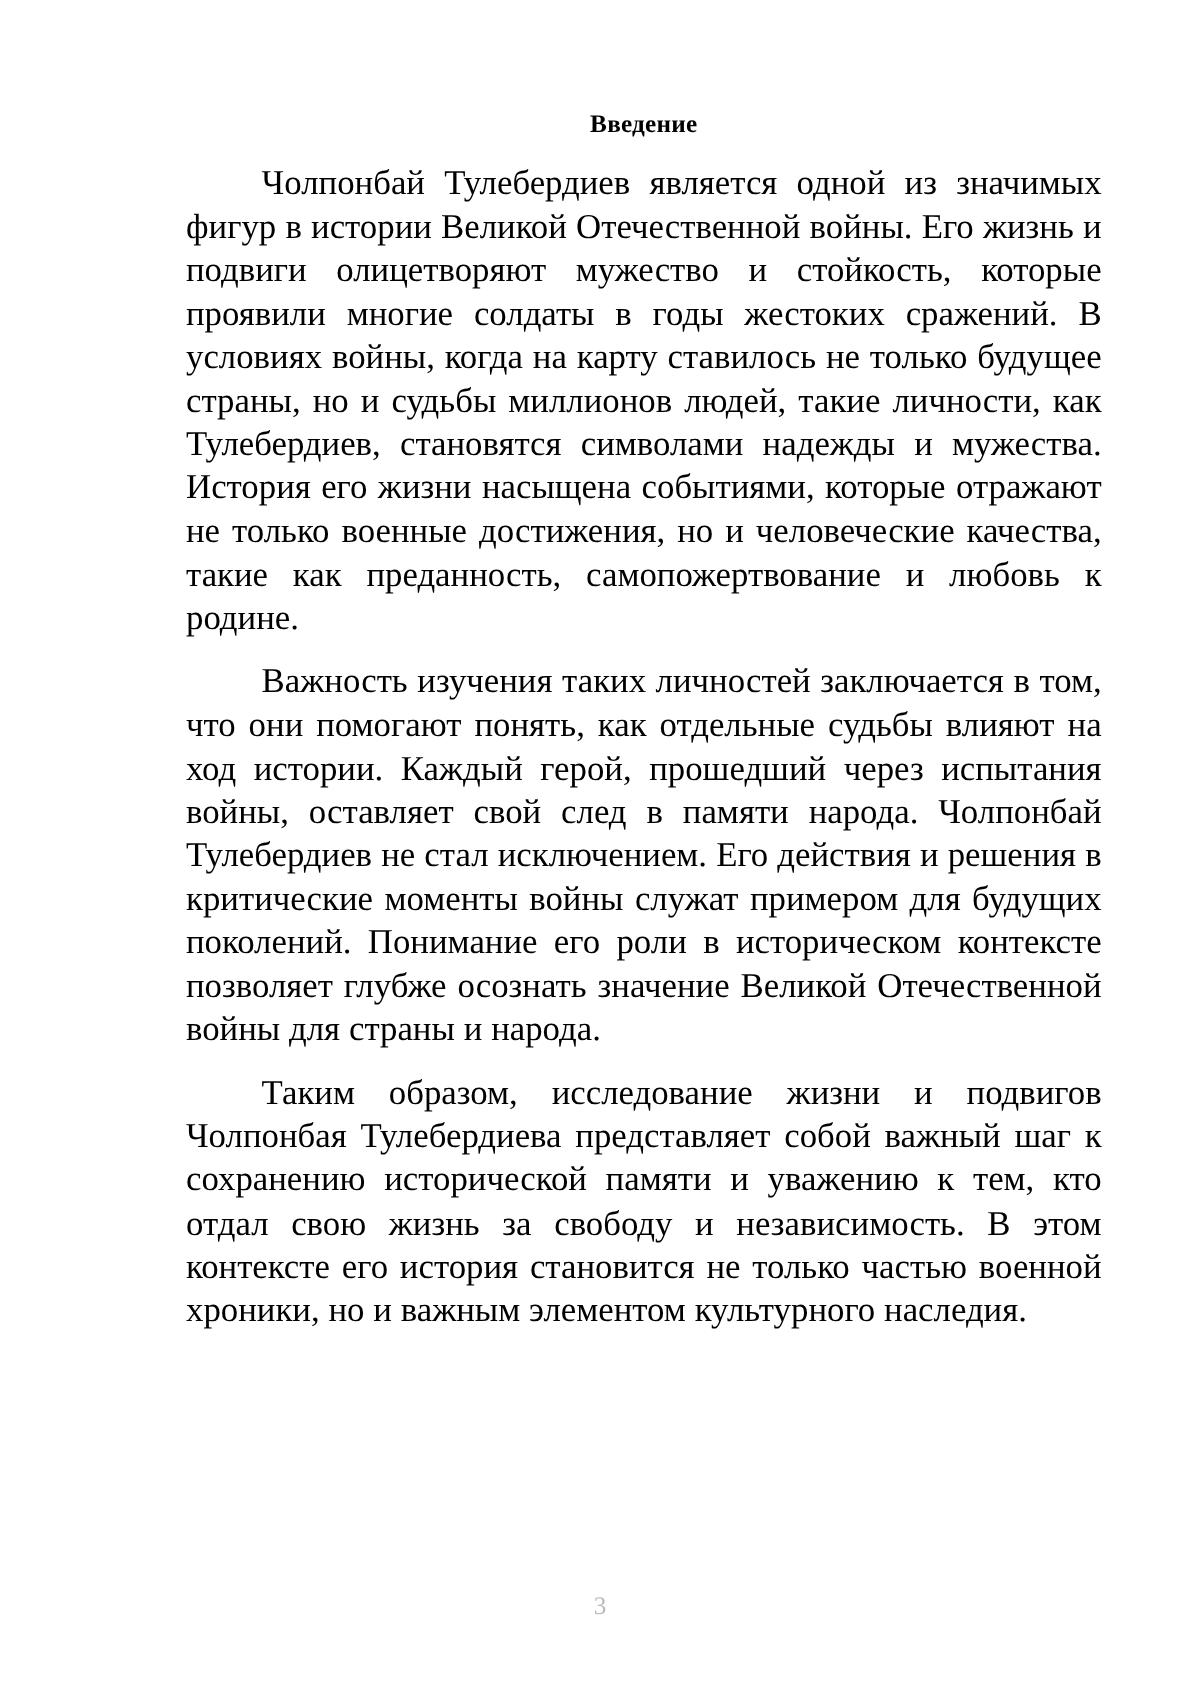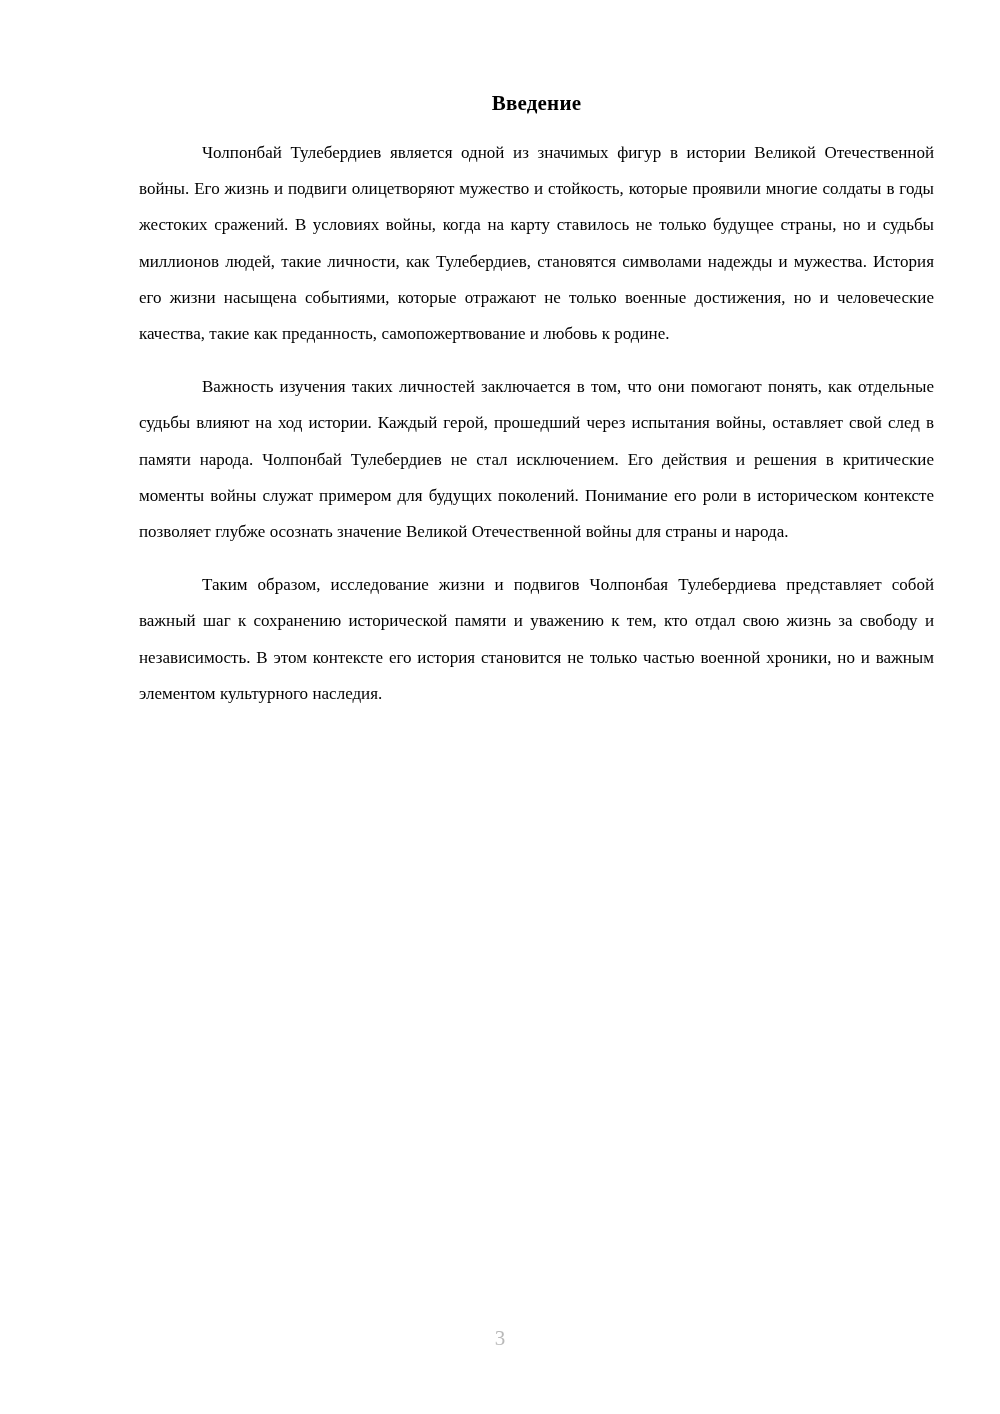--- a/index.html
+++ b/index.html
@@ -34,23 +34,23 @@
     font-size: 21px;
     font-weight: bold;
     line-height: 30px;
     margin: 0 0 17px 0;
     letter-spacing: 0.2px;
   }
 
   .para {
     text-align: justify;
     text-justify: inter-word;
-    font-size: 17px;
+    font-size: 29px;
     line-height: 36.2px;
-    margin: 0;
+    margin: 16px;
     text-indent: 63px;
     hyphens: none;
     word-spacing: 0.1px;
   }
 
   .para + .para {
     margin-top: 17px;
     font-family: Liberation Serif, serif;
   }
 

